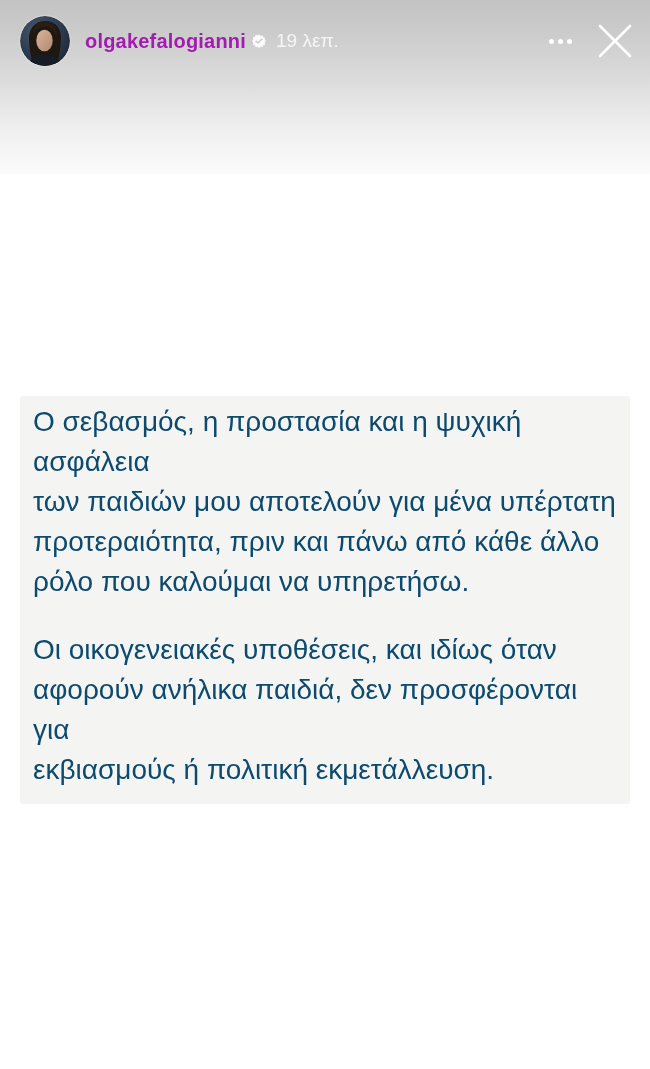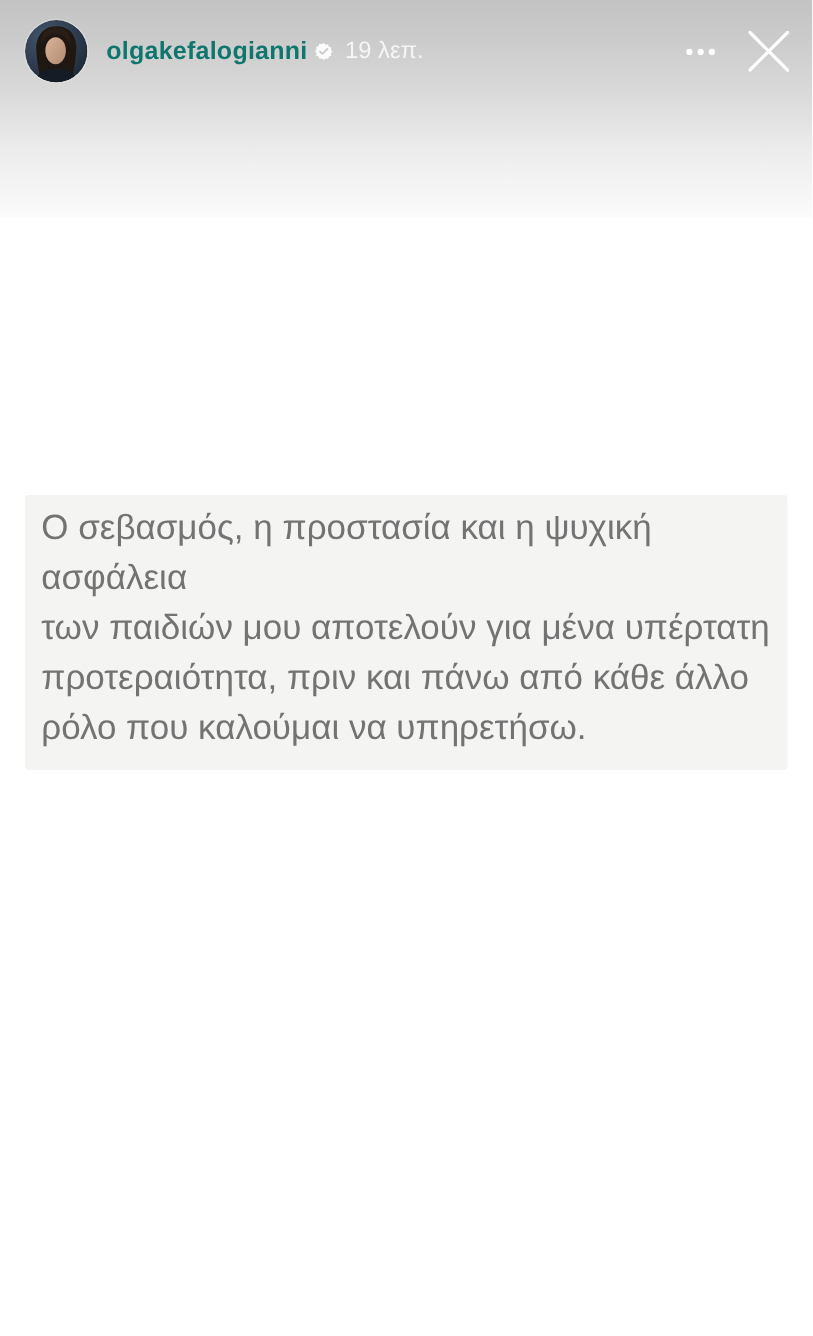--- a/index.html
+++ b/index.html
@@ -42,21 +42,21 @@
     width: 50px; height: 50px;
     border-radius: 50%;
     overflow: hidden;
     flex: 0 0 auto;
     cursor: pointer;
     box-shadow: 0 0 0 1px rgba(255,255,255,0.25);
   }
   .avatar svg { display: block; width: 50px; height: 50px; }
   .username {
     margin-left: 15px;
-    color: #0f766e;
+    color: #a21caf;
     font-size: 20px;
     font-weight: 700;
     letter-spacing: .2px;
     cursor: pointer;
     white-space: nowrap;
   }
   .verified {
     margin-left: 6px;
     width: 14px; height: 14px;
     flex: 0 0 auto;
@@ -97,21 +97,21 @@
   .text-card {
     position: absolute;
     left: 20px;
     top: 396px;
     width: 610px;
     background: #f4f4f3;
     border-radius: 3px;
     padding: 6px 10px 14px 13px;
   }
   .story-paragraph {
-    color: #737373;
+    color: #0c4a6e;
     font-size: 28px;
     line-height: 40px;
     font-weight: 400;
     white-space: pre-line;
     letter-spacing: 0px;
   }
   .story-paragraph + .story-paragraph {
     margin-top: 28px;
   }
 </style>
@@ -178,15 +178,18 @@
       </svg>
     </button>
 
   </div>
 
   <div class="text-card">
     <p class="story-paragraph">Ο σεβασμός, η προστασία και η ψυχική ασφάλεια
 των παιδιών μου αποτελούν για μένα υπέρτατη
 προτεραιότητα, πριν και πάνω από κάθε άλλο
 ρόλο που καλούμαι να υπηρετήσω.</p>
+    <p class="story-paragraph">Οι οικογενειακές υποθέσεις, και ιδίως όταν
+αφορούν ανήλικα παιδιά, δεν προσφέρονται για
+εκβιασμούς ή πολιτική εκμετάλλευση.</p>
   </div>
 
 </div>
 
 </body></html>

